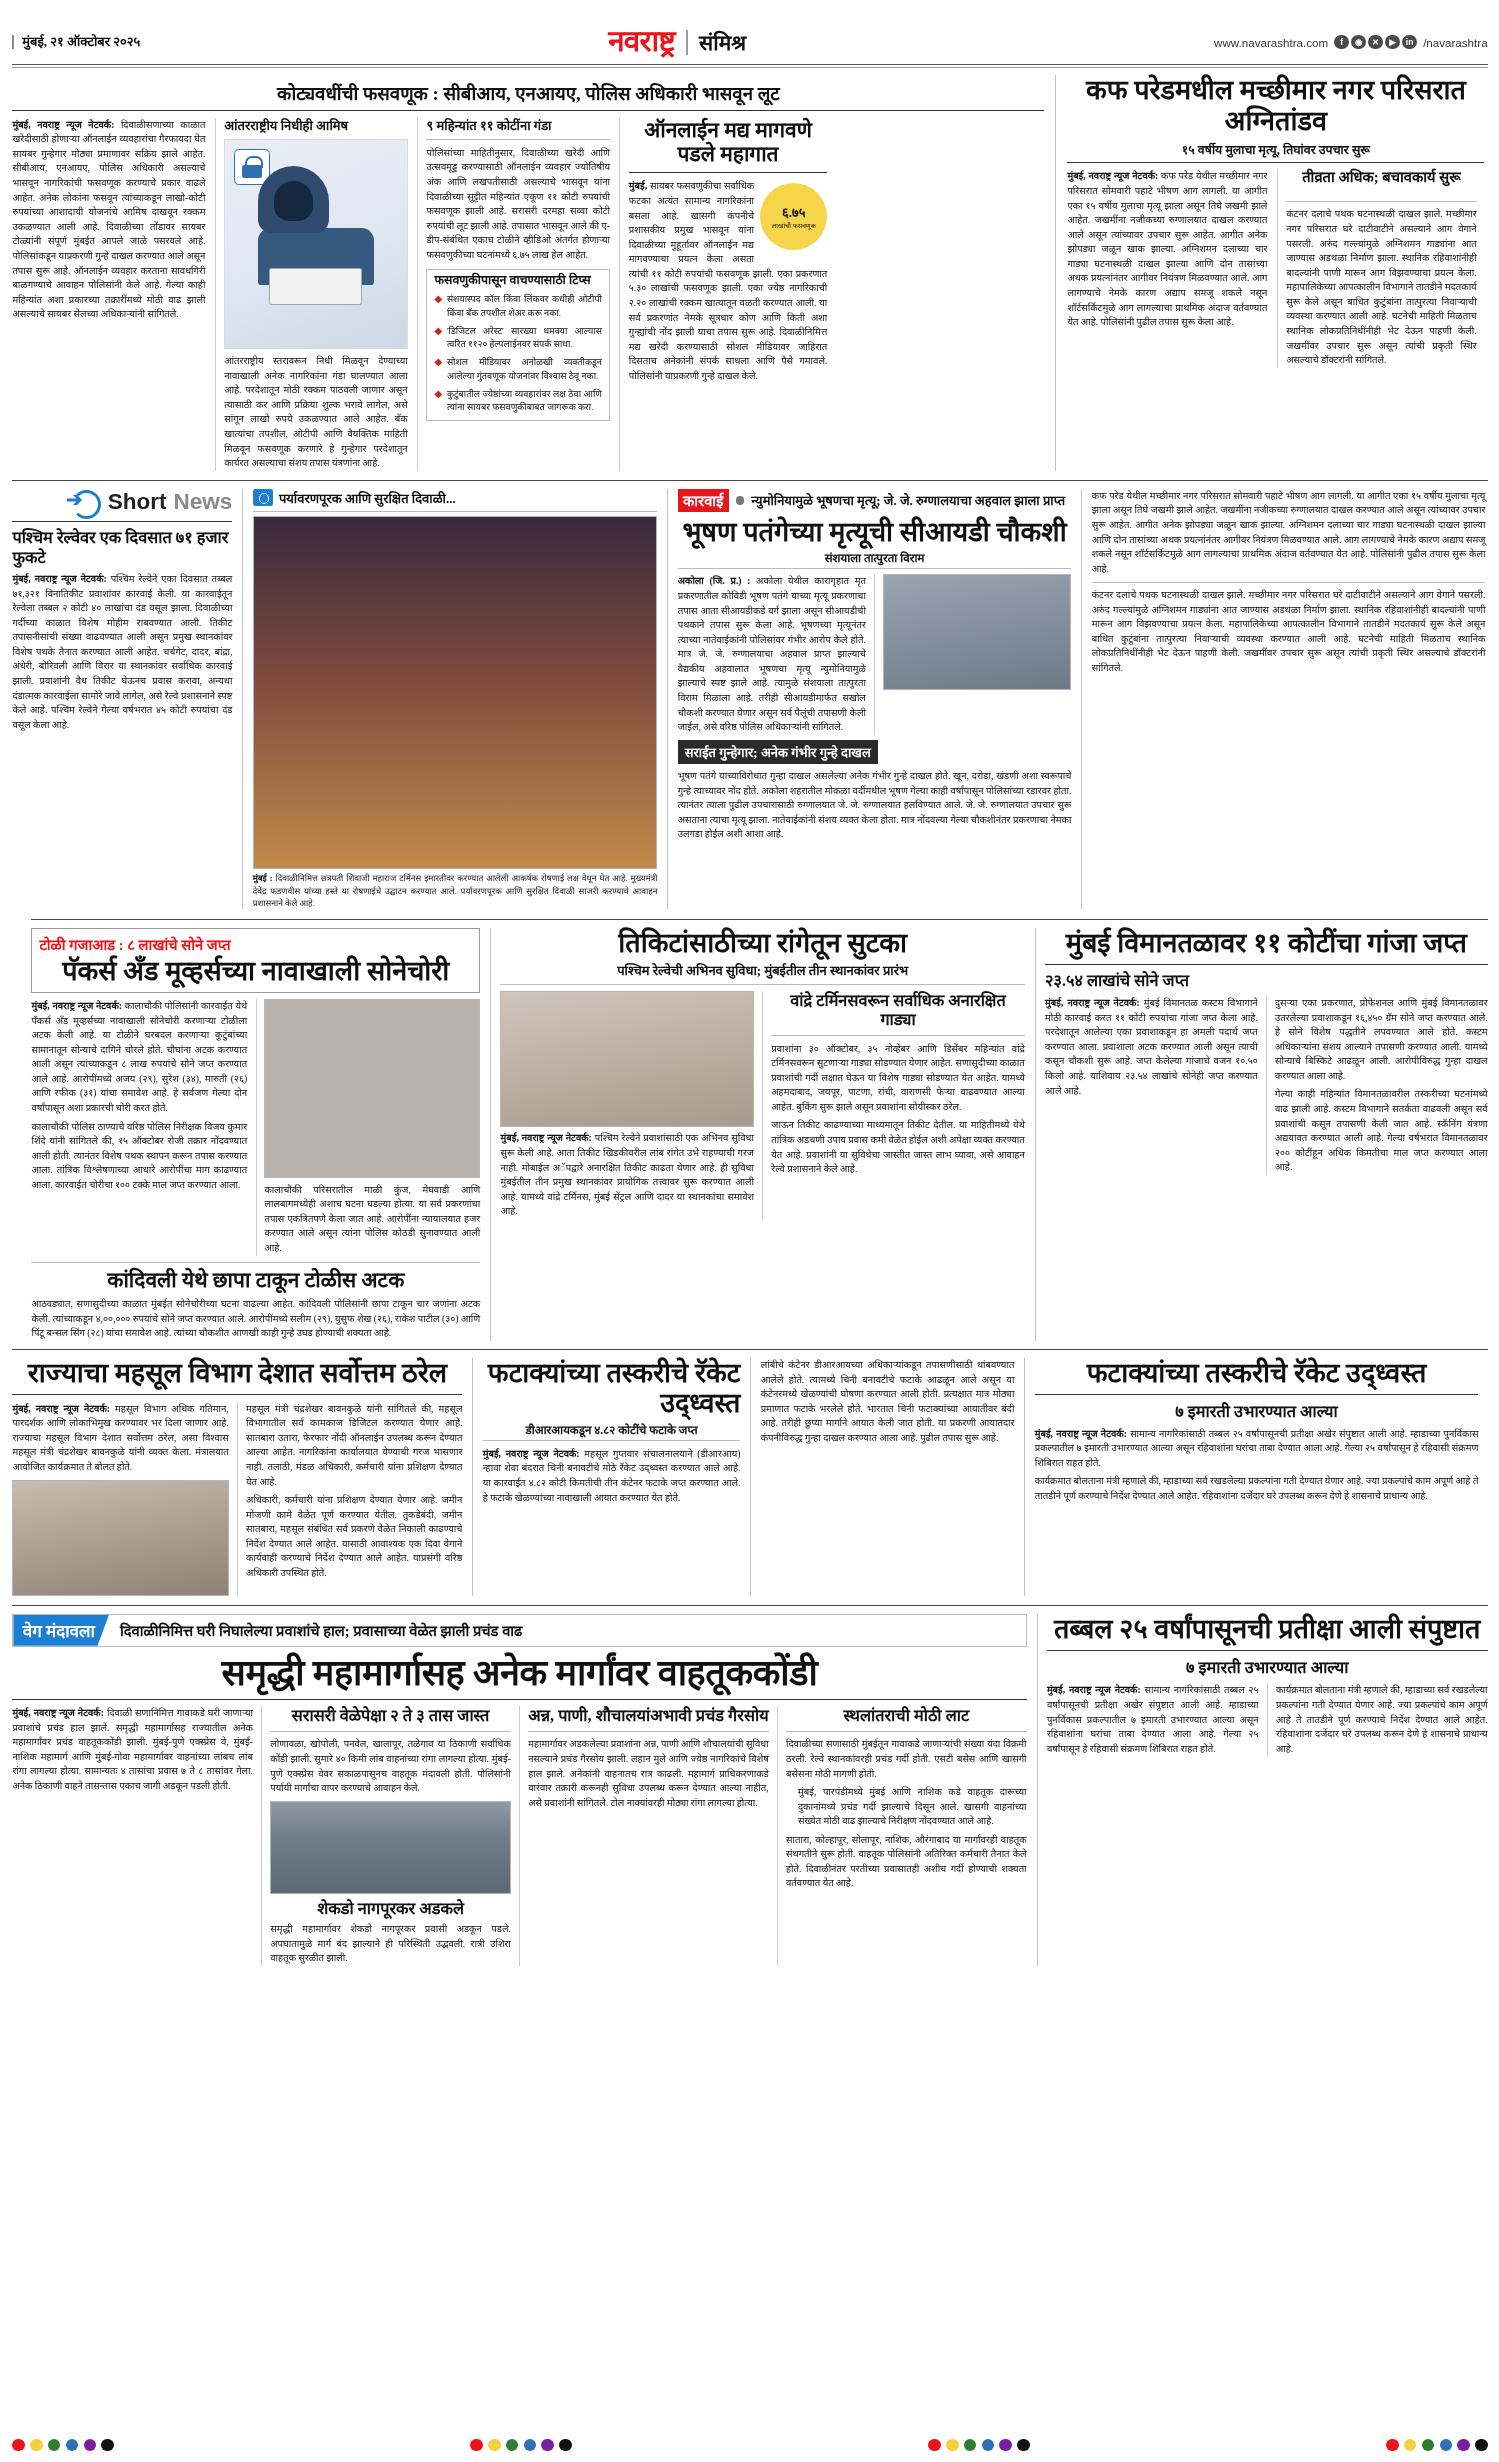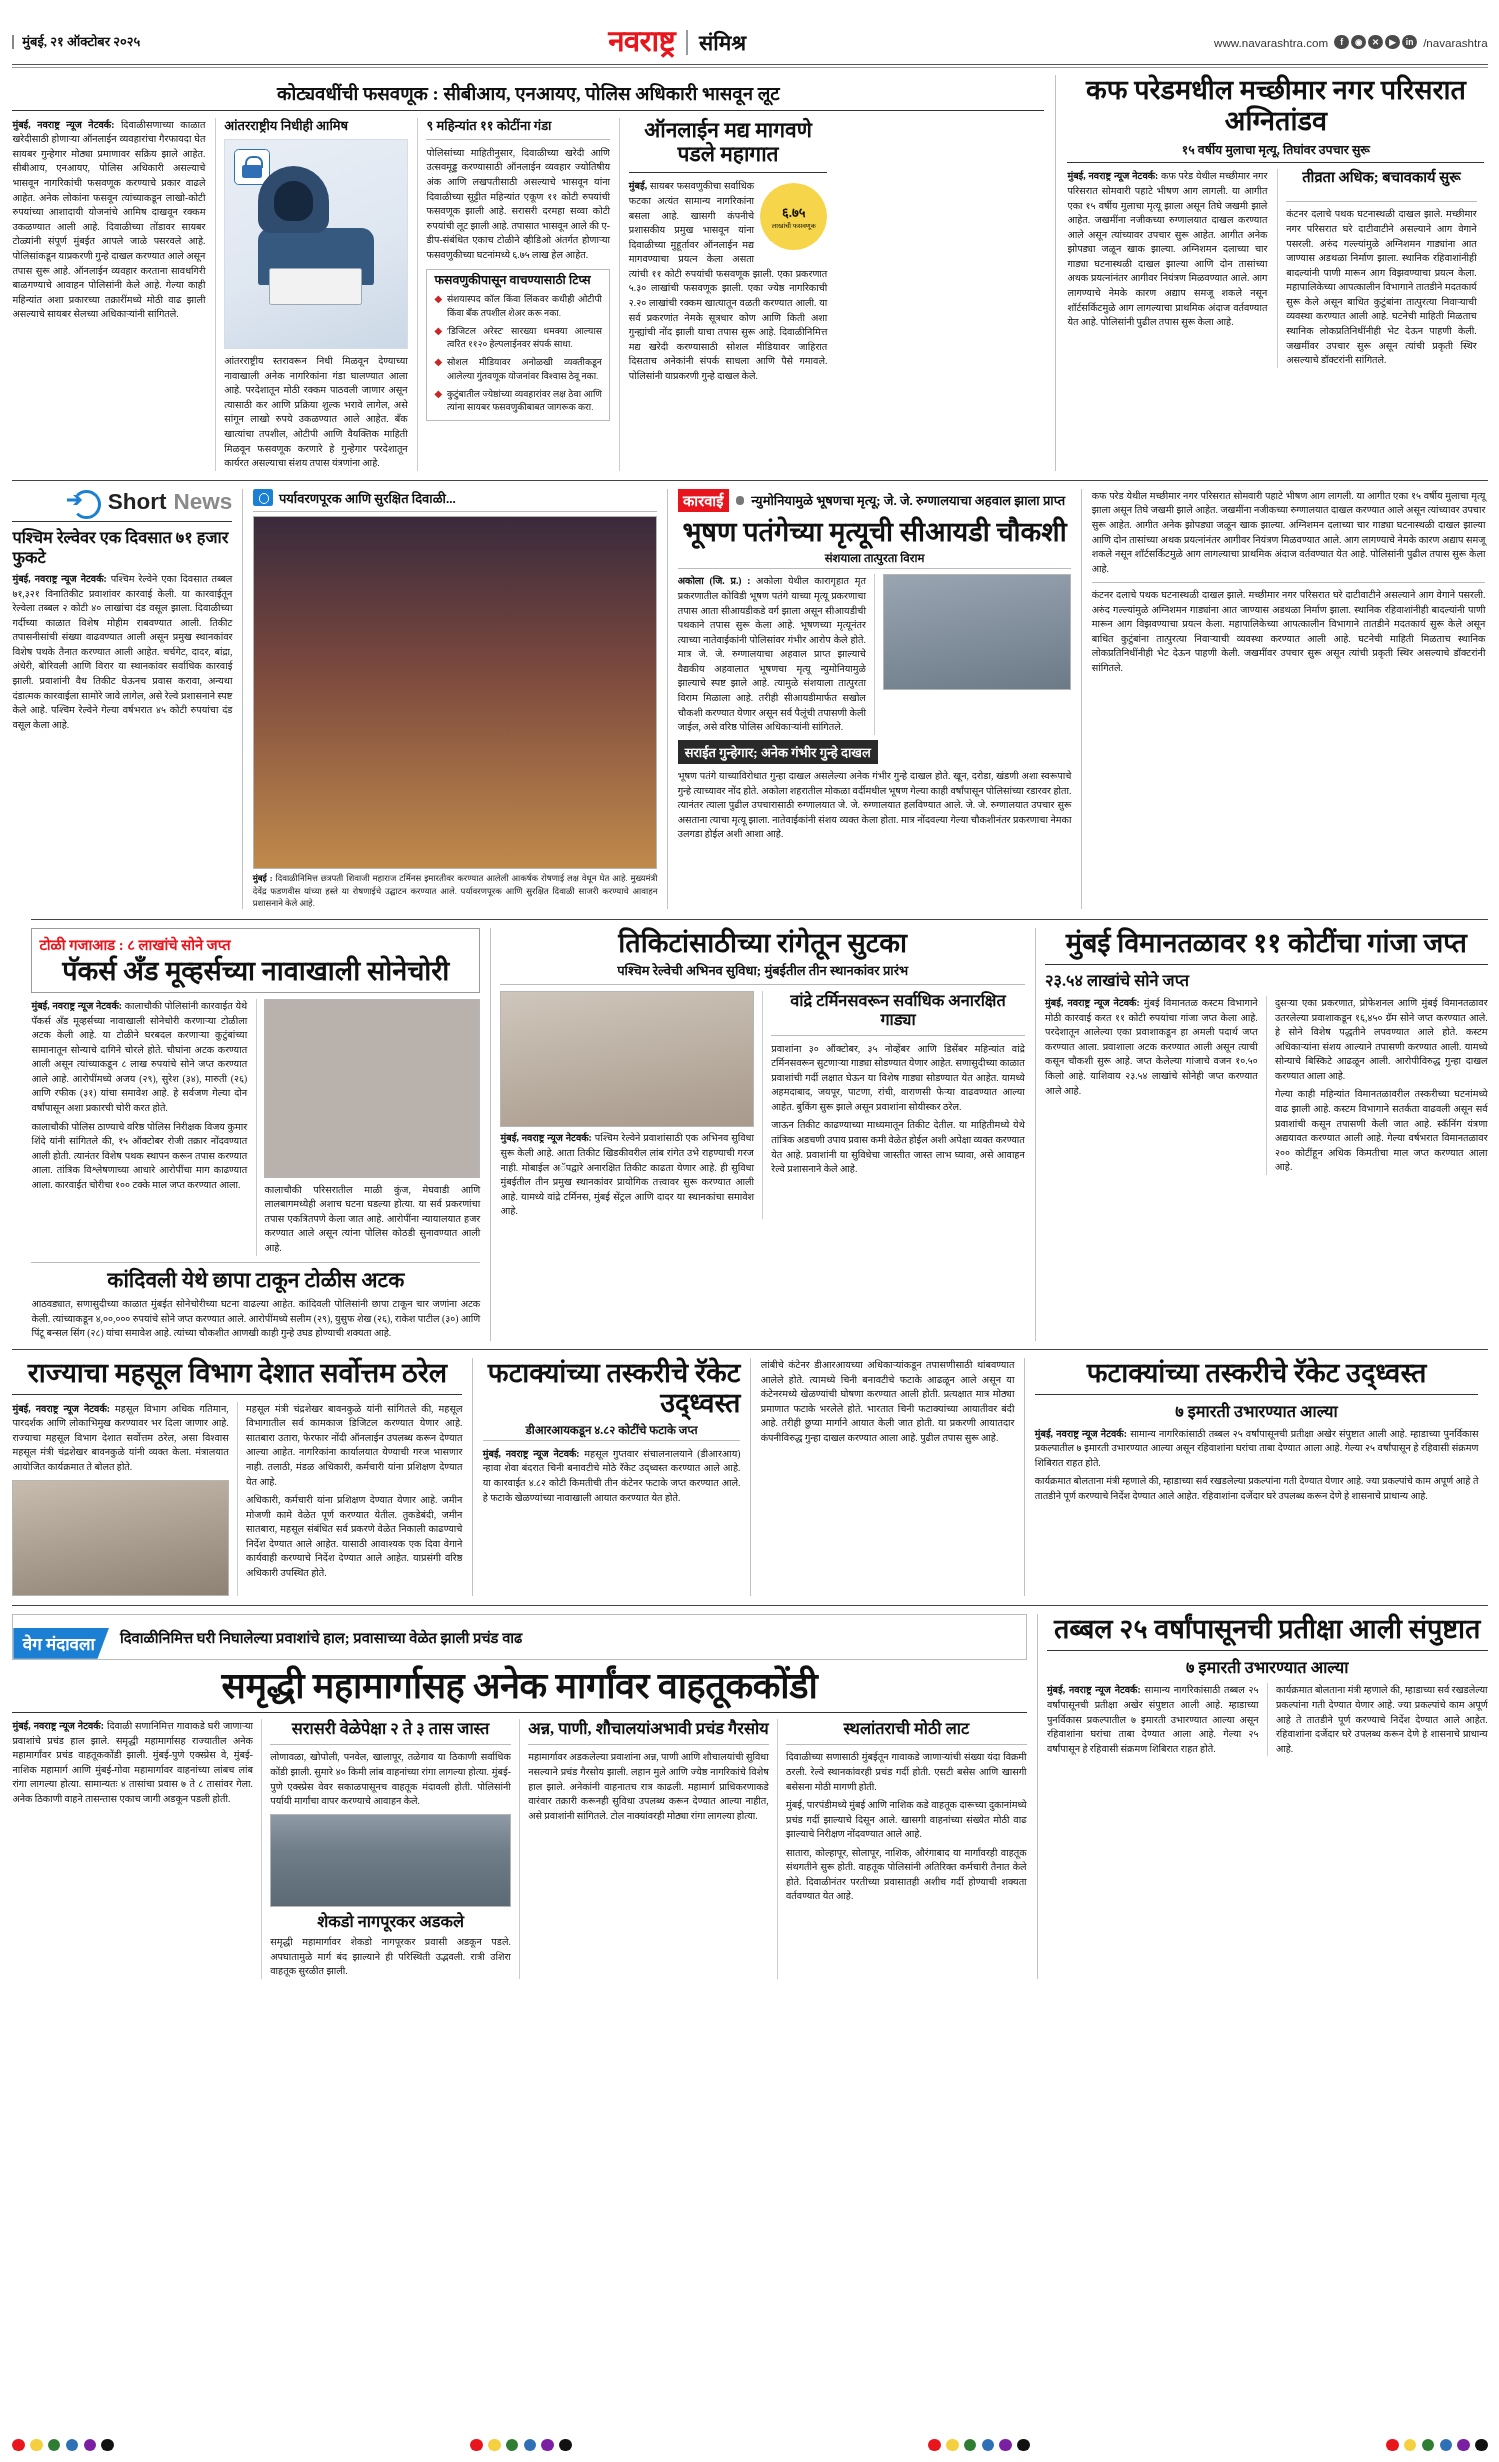--- a/index.html
+++ b/index.html
@@ -122,21 +122,21 @@
   .b4-a { width:450px; }
   .b4-b { width:268px; padding-left:9.3px; border-left:0.8px solid #c2c2c2;}
   .b4-c { width:264px; padding-left:9.3px; border-left:0.8px solid #c2c2c2;}
   .b4-d { width:454px; padding-left:9.3px; border-left:0.8px solid #c2c2c2;}
 
   
   .band5 { margin-top:9.3px; border-top:1.6px solid #444; padding-top:7.8px; display:flex; gap:10px;}
   .b5-left { width:1021px; }
   .b5-right { width:454px; padding-left:9.3px; border-left:0.8px solid #c2c2c2;}
   .veg-wrap { display:flex; align-items:stretch; border:0.8px solid #bbb; }
-  .veg-tag { background:#1b7fd4; color:#fff; font-size:17px; font-weight:800; padding:3.9px 14px 3.9px 9.3px; display:flex;align-items:center; clip-path:polygon(0 0, 100% 0, 88% 100%, 0 100%);margin-top:13px;}
+  .veg-tag { background:#1b7fd4; color:#fff; font-size:17px; font-weight:800; padding:3.9px 14px 3.9px 9.3px; display:flex;align-items:center; clip-path:polygon(0 0, 100% 0, 88% 100%, 0 100%);}
   .veg-text { flex:1; display:flex; align-items:center; padding-left:11px; font-size:14.7px; font-weight:700;}
 
   
   .footbar { position:absolute; left:12.4px; right:12.4px; bottom:11px; display:flex; justify-content:space-between; }
   .dots { display:flex; gap:5.4px; }
   .dots i { width:12.4px;height:12.4px;border-radius:50%; display:block;}
 
   .imgph { background:#b9b2ac; border:0.8px solid #b5b5b5; }
   .imgph.traffic { background:linear-gradient(180deg,#8e9aa5 0%,#6f7d89 40%,#5c6a76 100%); }
   .imgph.cops { background:linear-gradient(170deg,#9aa5b2 0%,#6c7a88 100%); }
@@ -453,21 +453,21 @@
         </div>
         <div>
           <div class="hl-sm" style="text-align:center;">अन्न, पाणी, शौचालयांअभावी प्रचंड गैरसोय</div>
           <hr class="thin">
           <div class="bodytext">महामार्गावर अडकलेल्या प्रवाशांना अन्न, पाणी आणि शौचालयांची सुविधा नसल्याने प्रचंड गैरसोय झाली. लहान मुले आणि ज्येष्ठ नागरिकांचे विशेष हाल झाले. अनेकांनी वाहनातच रात्र काढली. महामार्ग प्राधिकरणाकडे वारंवार तक्रारी करूनही सुविधा उपलब्ध करून देण्यात आल्या नाहीत, असे प्रवाशांनी सांगितले. टोल नाक्यांवरही मोठ्या रांगा लागल्या होत्या.</div>
         </div>
         <div>
           <div class="hl-sm" style="text-align:center;">स्थलांतराची मोठी लाट</div>
           <hr class="thin">
           <div class="bodytext">दिवाळीच्या सणासाठी मुंबईतून गावाकडे जाणाऱ्यांची संख्या यंदा विक्रमी ठरली. रेल्वे स्थानकांवरही प्रचंड गर्दी होती. एसटी बसेस आणि खासगी बसेसना मोठी मागणी होती.</div>
-          <div class="bodytext" style="margin-top:3.9px;">मुंबई, पारपंडीमध्ये मुंबई आणि नाशिक कडे वाहतूक दारूच्या दुकानांमध्ये प्रचंड गर्दी झाल्याचे दिसून आले. खासगी वाहनांच्या संख्येत मोठी वाढ झाल्याचे निरीक्षण नोंदवण्यात आले आहे.</div>
+          <div class="bodytext" style="margin-top:3.9px;margin-left:12px;">मुंबई, पारपंडीमध्ये मुंबई आणि नाशिक कडे वाहतूक दारूच्या दुकानांमध्ये प्रचंड गर्दी झाल्याचे दिसून आले. खासगी वाहनांच्या संख्येत मोठी वाढ झाल्याचे निरीक्षण नोंदवण्यात आले आहे.</div>
           <div class="bodytext" style="margin-top:3.9px;">सातारा, कोल्हापूर, सोलापूर, नाशिक, औरंगाबाद या मार्गांवरही वाहतूक संथगतीने सुरू होती. वाहतूक पोलिसांनी अतिरिक्त कर्मचारी तैनात केले होते. दिवाळीनंतर परतीच्या प्रवासातही अशीच गर्दी होण्याची शक्यता वर्तवण्यात येत आहे.</div>
         </div>
       </div>
     </div>
 
     <div class="b5-right">
       <div class="hl-lg" style="text-align:center;">तब्बल २५ वर्षांपासूनची प्रतीक्षा आली संपुष्टात</div>
       <hr class="dark">
       <div class="hl-sm" style="text-align:center;">७ इमारती उभारण्यात आल्या</div>
       <div class="two" style="margin-top:6.2px;">

